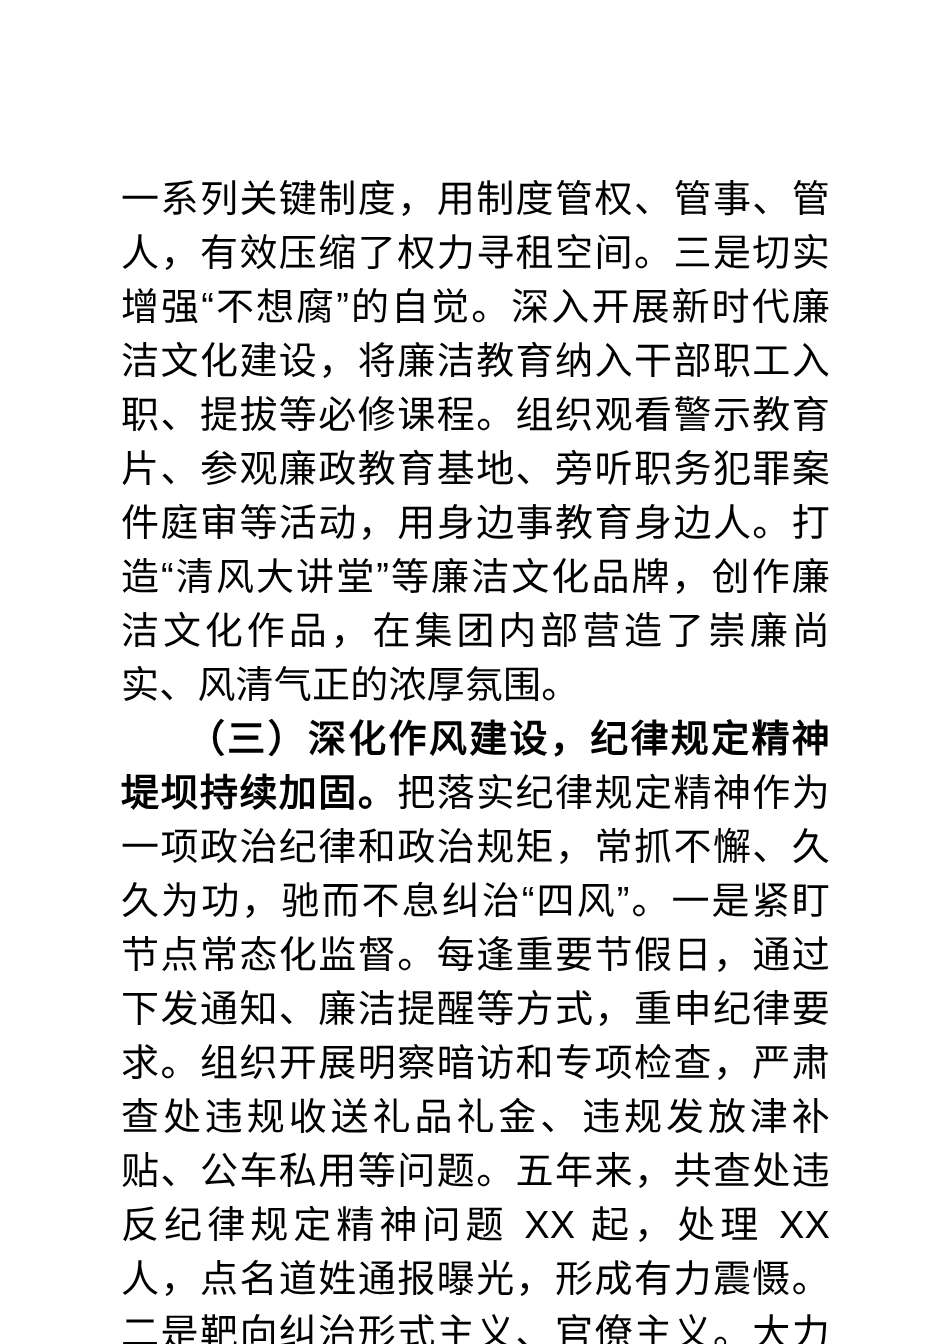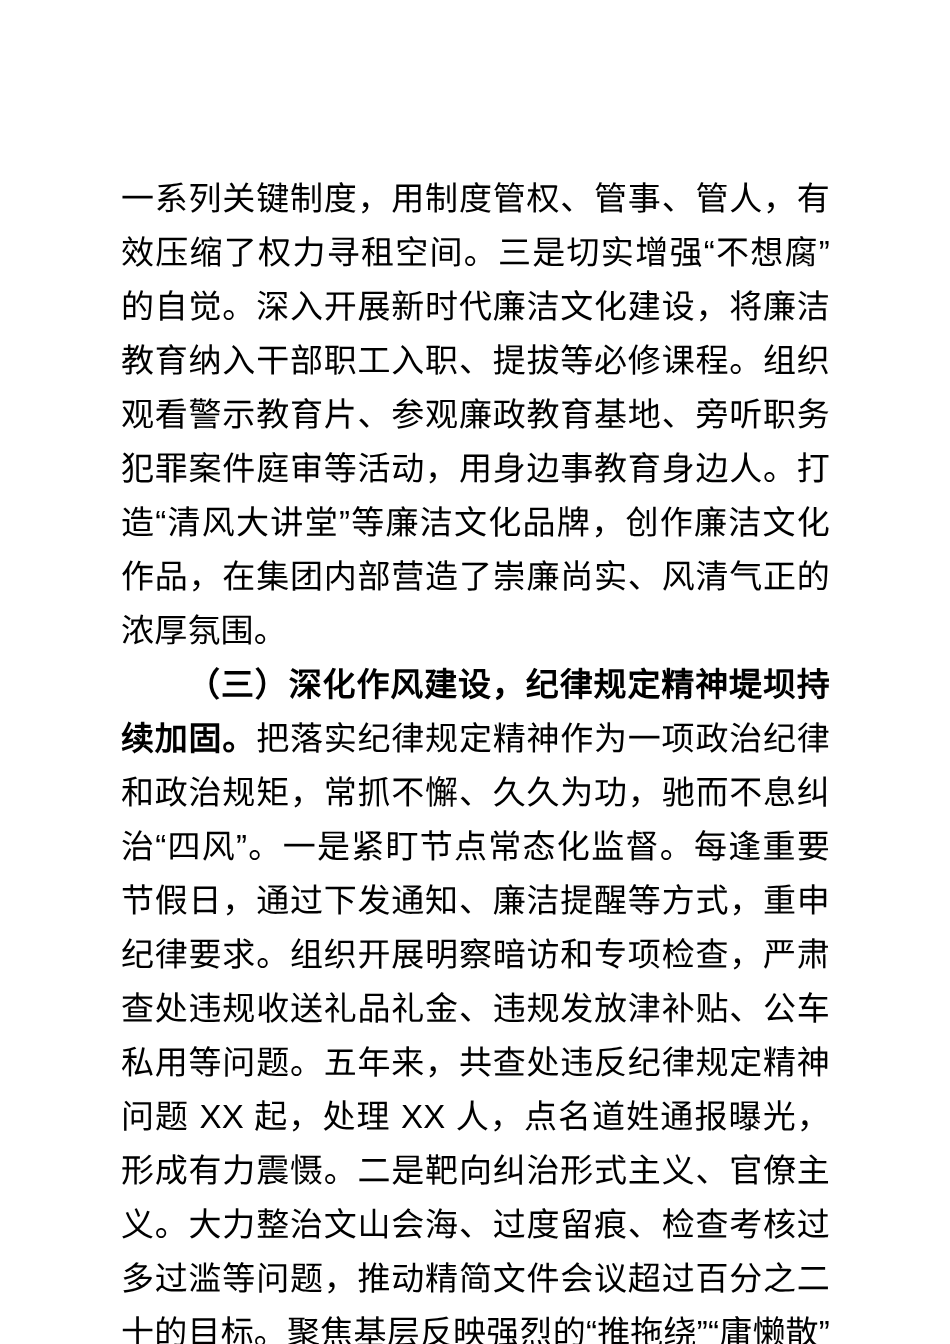--- a/index.html
+++ b/index.html
@@ -22,21 +22,21 @@
     box-sizing: border-box;
   }
   .text-body {
     position: absolute;
     left: 121px;
     top: 172px;
     width: 709px;
   }
   .para {
     margin: 0;
-    font-size: 33px;
+    font-size: 38px;
     line-height: 54px;
     letter-spacing: 0.2px;
     text-align: justify;
     text-justify: inter-character;
     text-align-last: left;
     word-break: break-all;
     font-weight: 400;
     color: #000000;
   }
   .para + .para {

